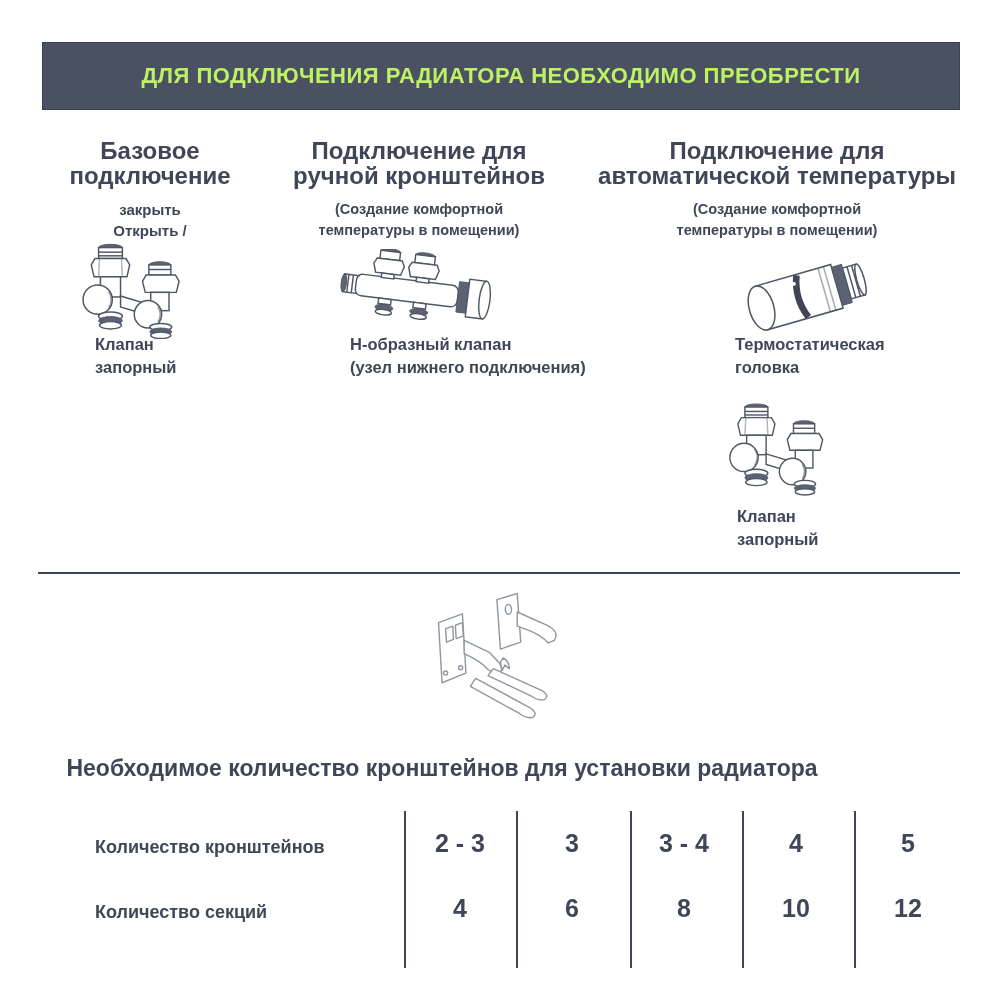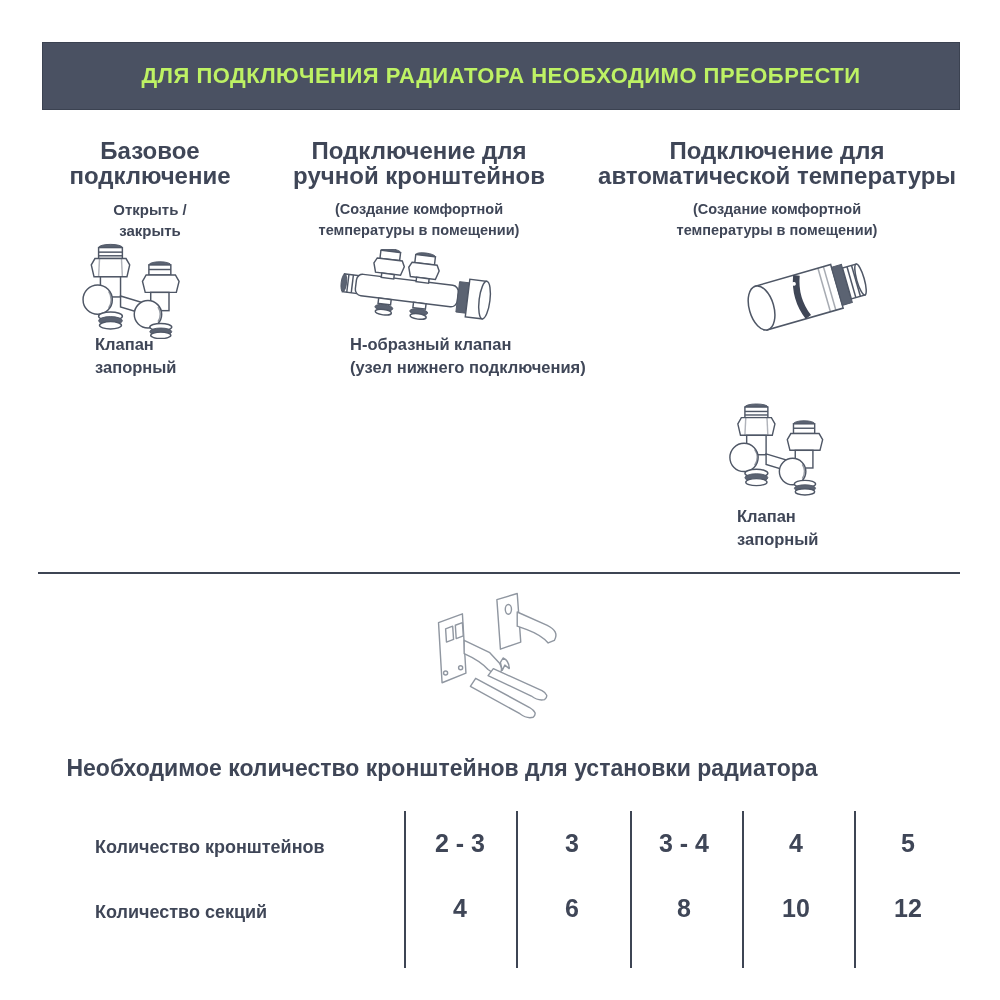--- a/index.html
+++ b/index.html
@@ -60,22 +60,22 @@
   <div id="header-bar" class="abs">
     <span class="title">ДЛЯ ПОДКЛЮЧЕНИЯ РАДИАТОРА НЕОБХОДИМО ПРЕОБРЕСТИ</span>
   </div>
 
   <div id="col-basic" class="col">
     <div class="col-title">
       <div>Базовое</div>
       <div>подключение</div>
     </div>
     <div class="col-sub">
+      <div>закрыть</div>
       <div>Открыть /</div>
-      <div>закрыть</div>
     </div>
   </div>
 
   <div id="col-manual" class="col">
     <div class="col-title">
       <div>Подключение для</div>
       <div>ручной кронштейнов</div>
     </div>
     <div class="col-sub">
       <div>(Создание комфортной</div>
@@ -174,20 +174,24 @@
       <circle cx="68" cy="31" r="2" fill="#ffffff"></circle>
       <line class="ln" x1="97" y1="22" x2="97" y2="70" opacity=".5"></line>
       <line class="ln" x1="103" y1="22" x2="103" y2="70" opacity=".5"></line>
       <rect class="dk" x="111" y="25" width="11" height="42"></rect>
       <rect class="pc" x="122" y="29" width="15" height="34"></rect>
       <line class="ln" x1="127" y1="29" x2="127" y2="63"></line>
         <line class="ln" x1="132" y1="29" x2="132" y2="63"></line>
       <ellipse class="pc" cx="137" cy="46" rx="4" ry="17"></ellipse>
     </g>
   </svg>
+  <div id="caption-thermo" class="caption">
+    <div>Термостатическая</div>
+    <div>головка</div>
+  </div>
 
   <svg id="valve-auto" class="illus" viewBox="0 0 120 105">
     <g>
       <ellipse class="dk" cx="31" cy="5" rx="13" ry="3.5"></ellipse>
       <rect class="pc" x="18" y="5" width="26" height="12"></rect>
       <line class="ln" x1="18" y1="10" x2="44" y2="10"></line>
         <line class="ln" x1="18" y1="14" x2="44" y2="14"></line>
       <polygon class="pc" points="14,17 48,17 52,24 49,37 13,37 10,24"></polygon>
       <line class="ln" x1="19" y1="17" x2="18" y2="37" opacity=".45"></line>
         <line class="ln" x1="43" y1="17" x2="44" y2="37" opacity=".45"></line>

